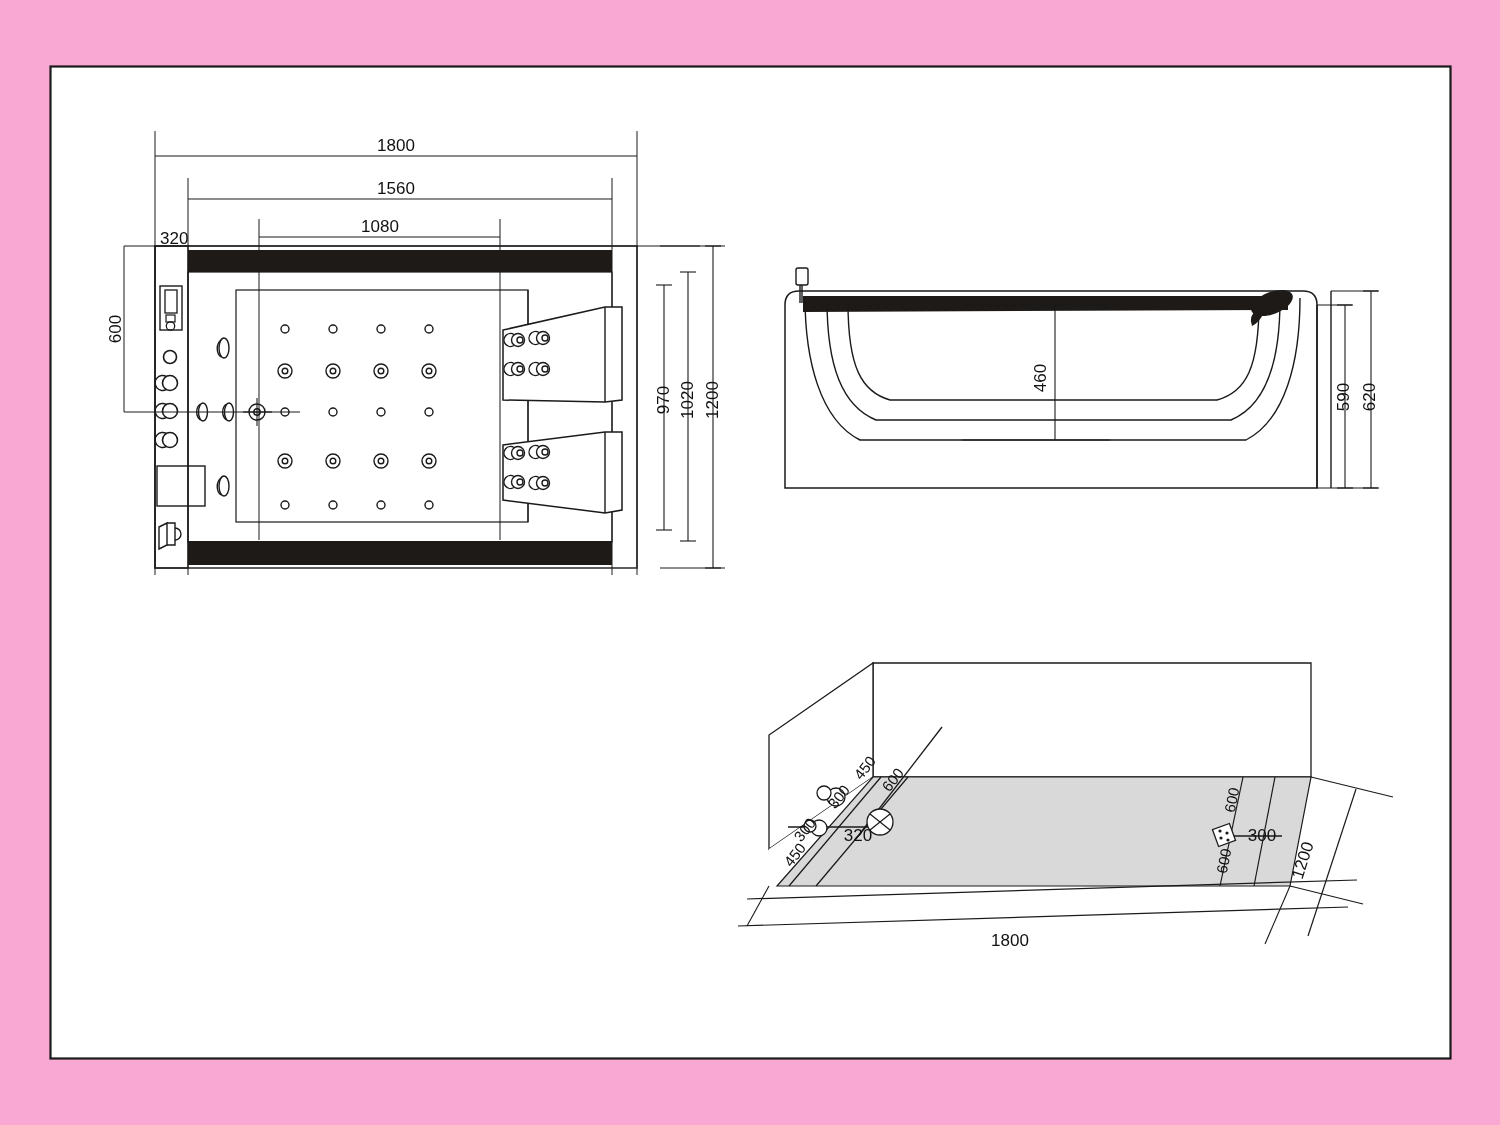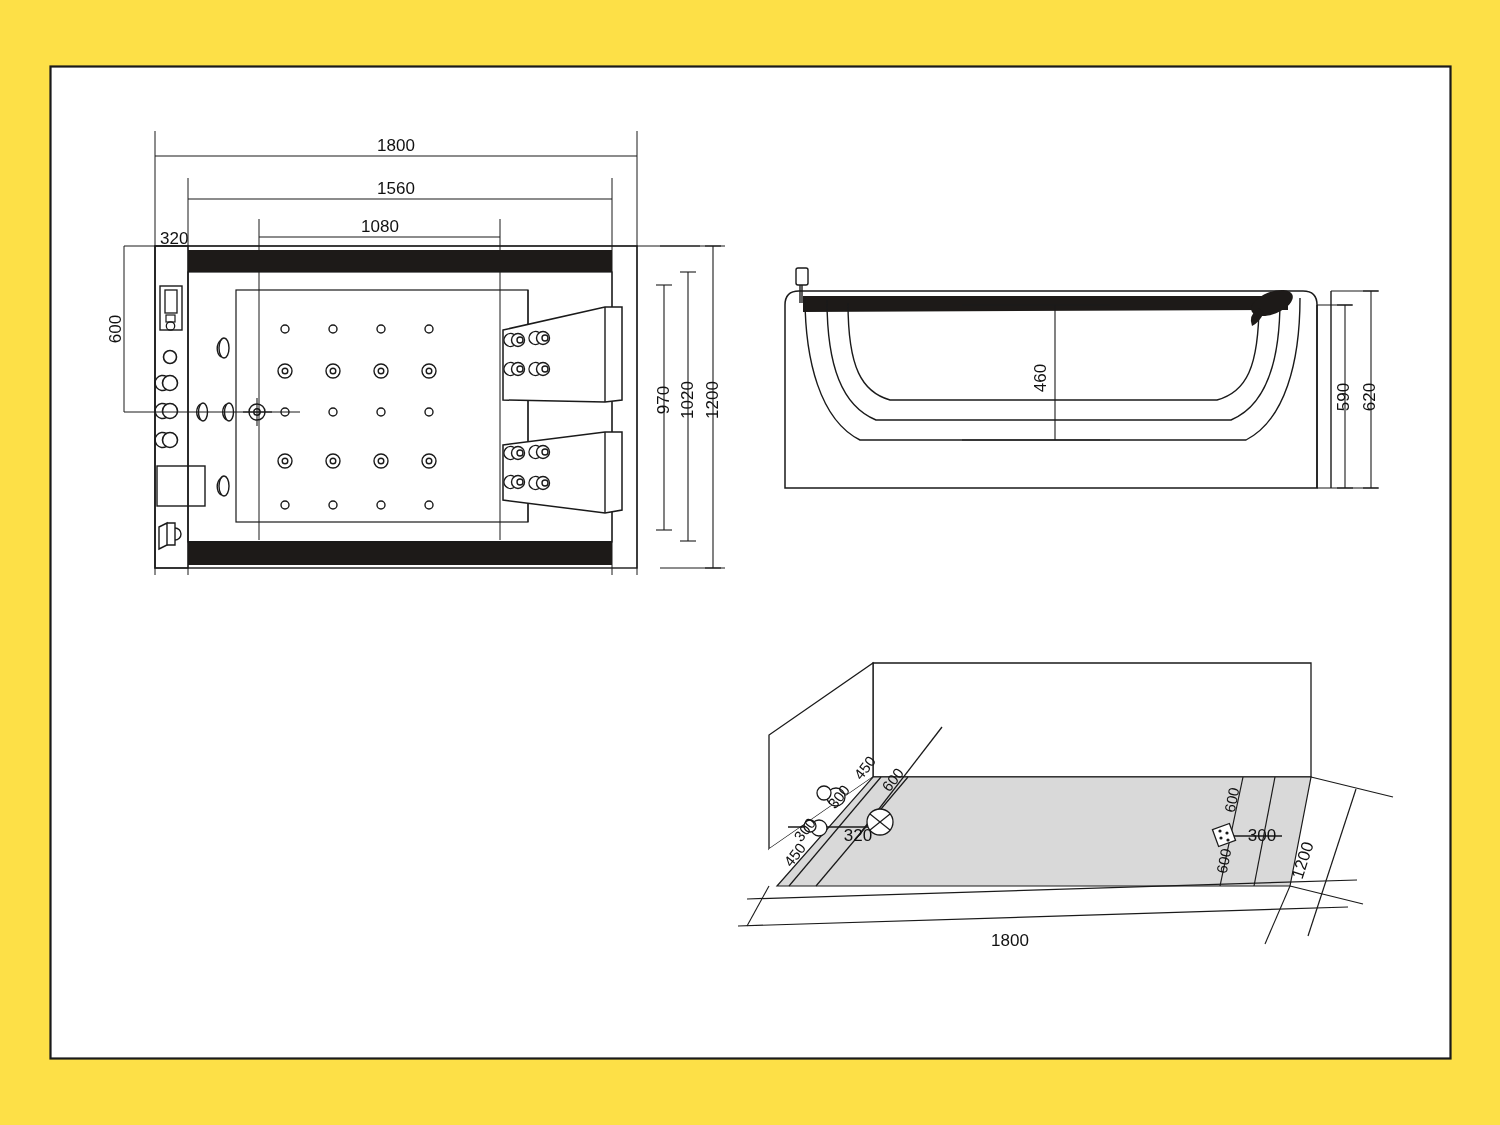--- a/index.html
+++ b/index.html
@@ -1,18 +1,18 @@
 <!DOCTYPE html>
 <html><head>
 <meta charset="utf-8">
 <style>
   html,body{margin:0;padding:0;background:#ffffff;}
   body{width:1500px;height:1125px;overflow:hidden;
        font-family:"Liberation Sans","DejaVu Sans",sans-serif;}
-  #sheet{position:relative;width:1500px;height:1125px;background:#fde047;}
+  #sheet{position:relative;width:1500px;height:1125px;background:#f9a8d4;}
   svg{display:block;}
   .dimtxt{font-family:"Liberation Sans","DejaVu Sans",sans-serif;font-size:17px;fill:#111;}
   .dimtxt-sm{font-family:"Liberation Sans","DejaVu Sans",sans-serif;font-size:15px;fill:#111;}
 </style>
 </head>
 <body>
 
 <div id="sheet">
 <svg width="1500" height="1125" viewBox="0 0 1500 1125">
 

